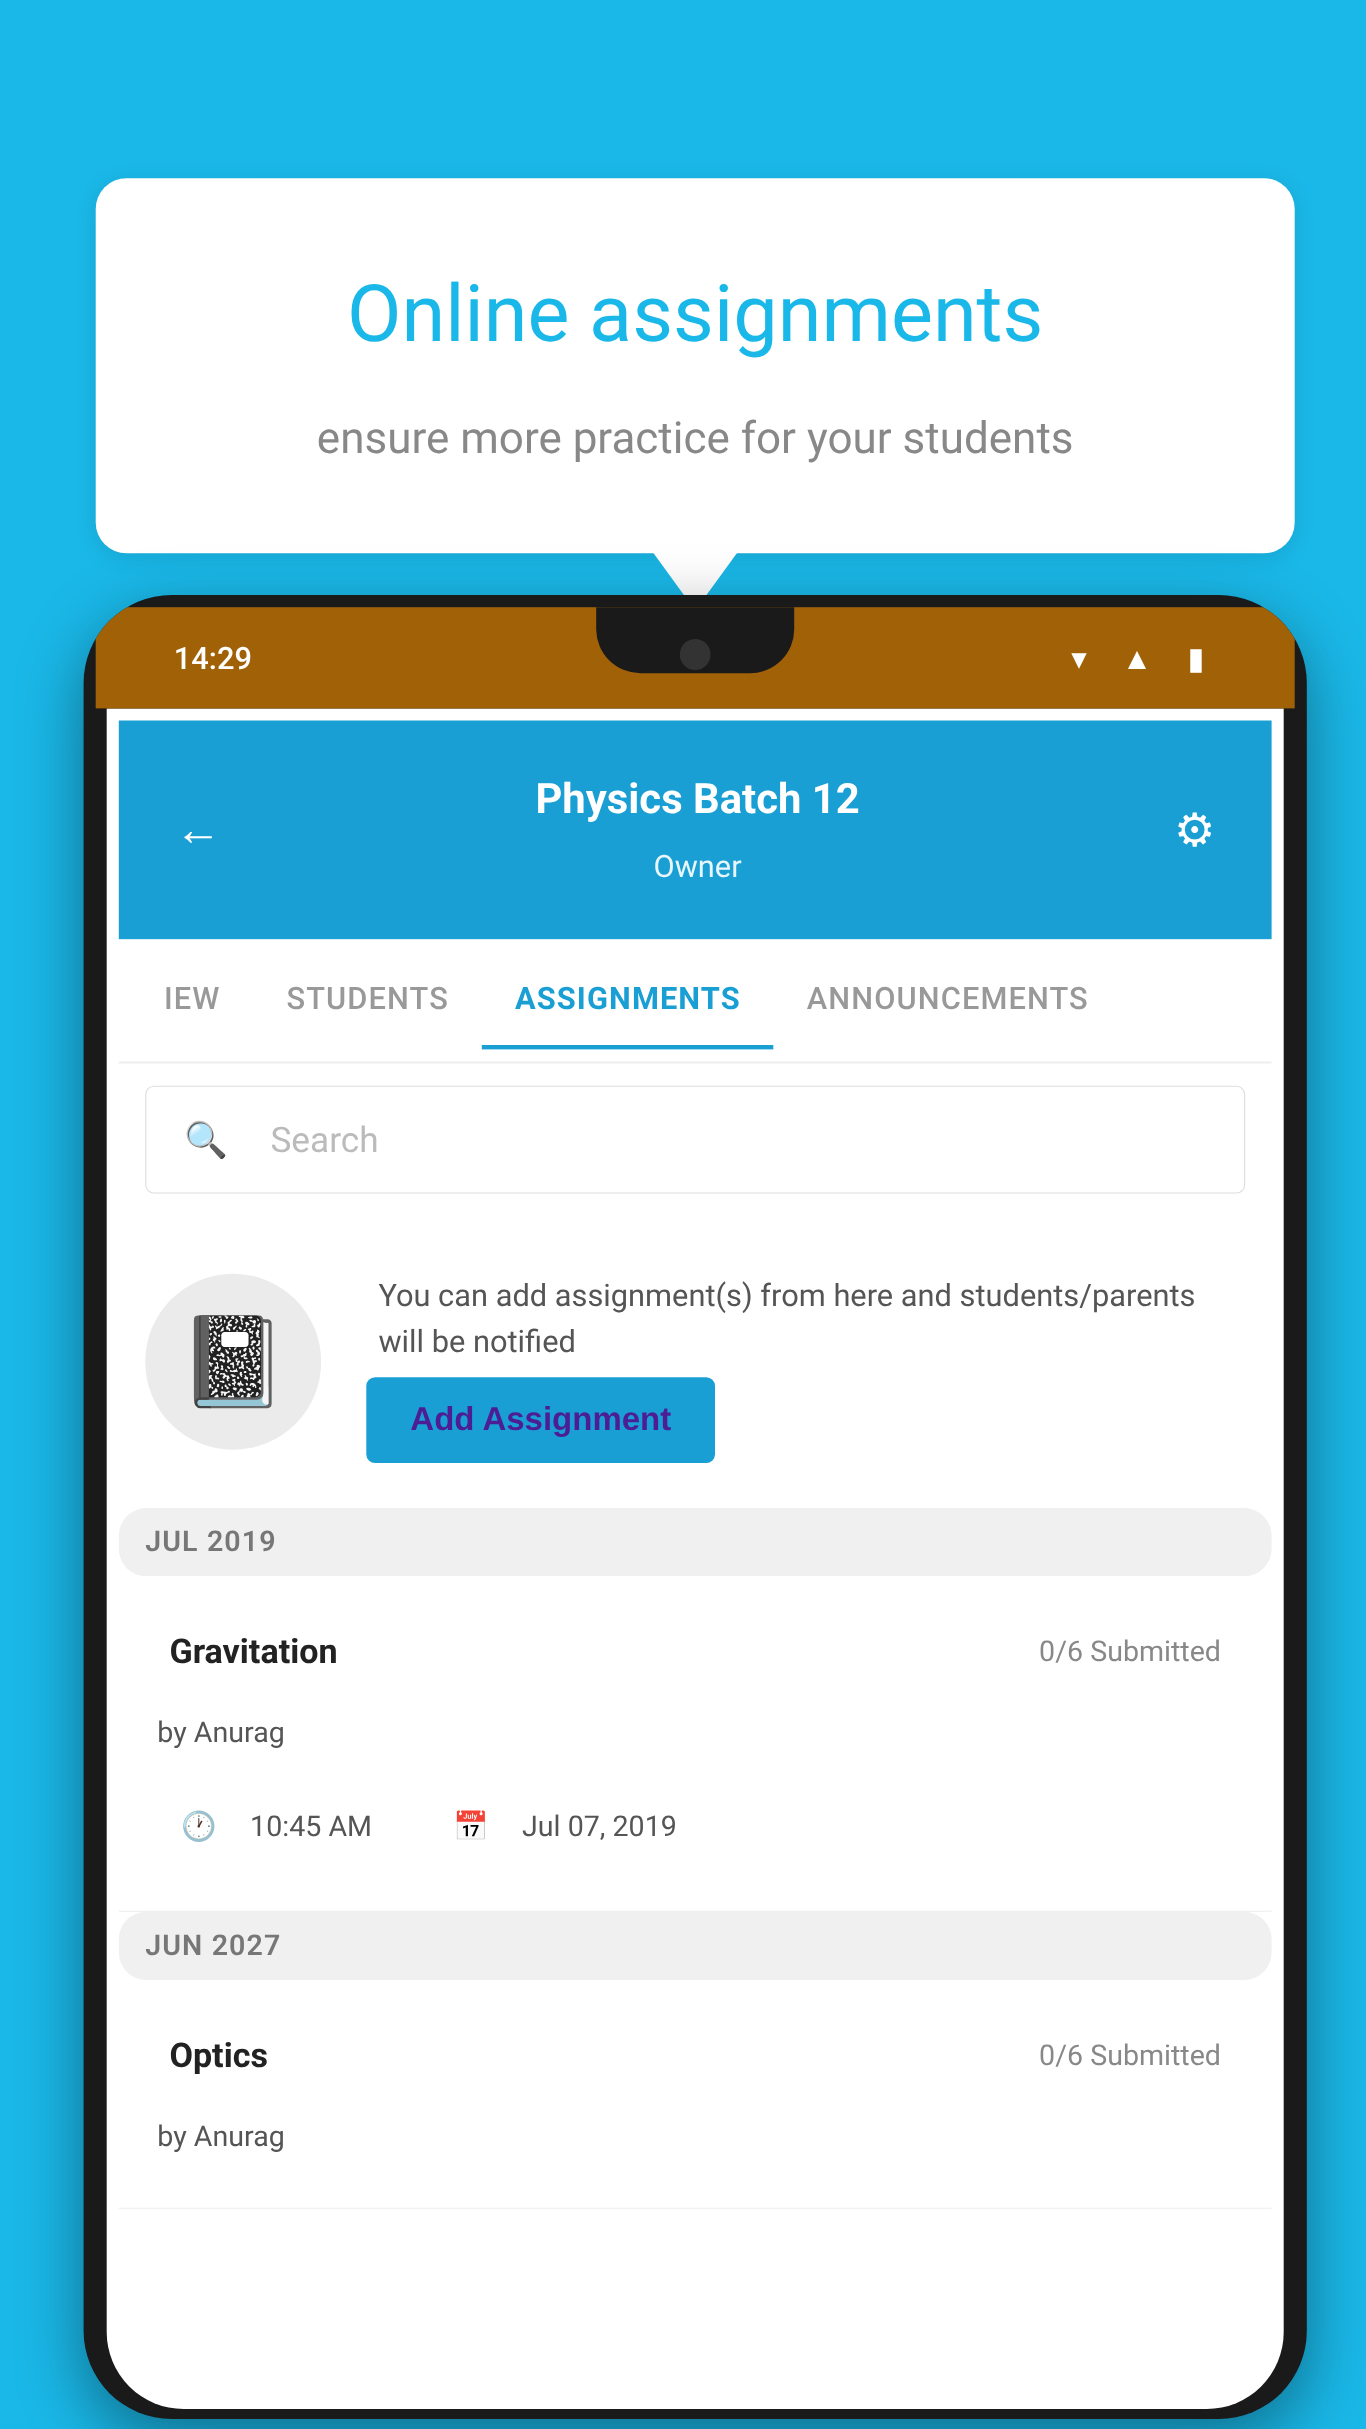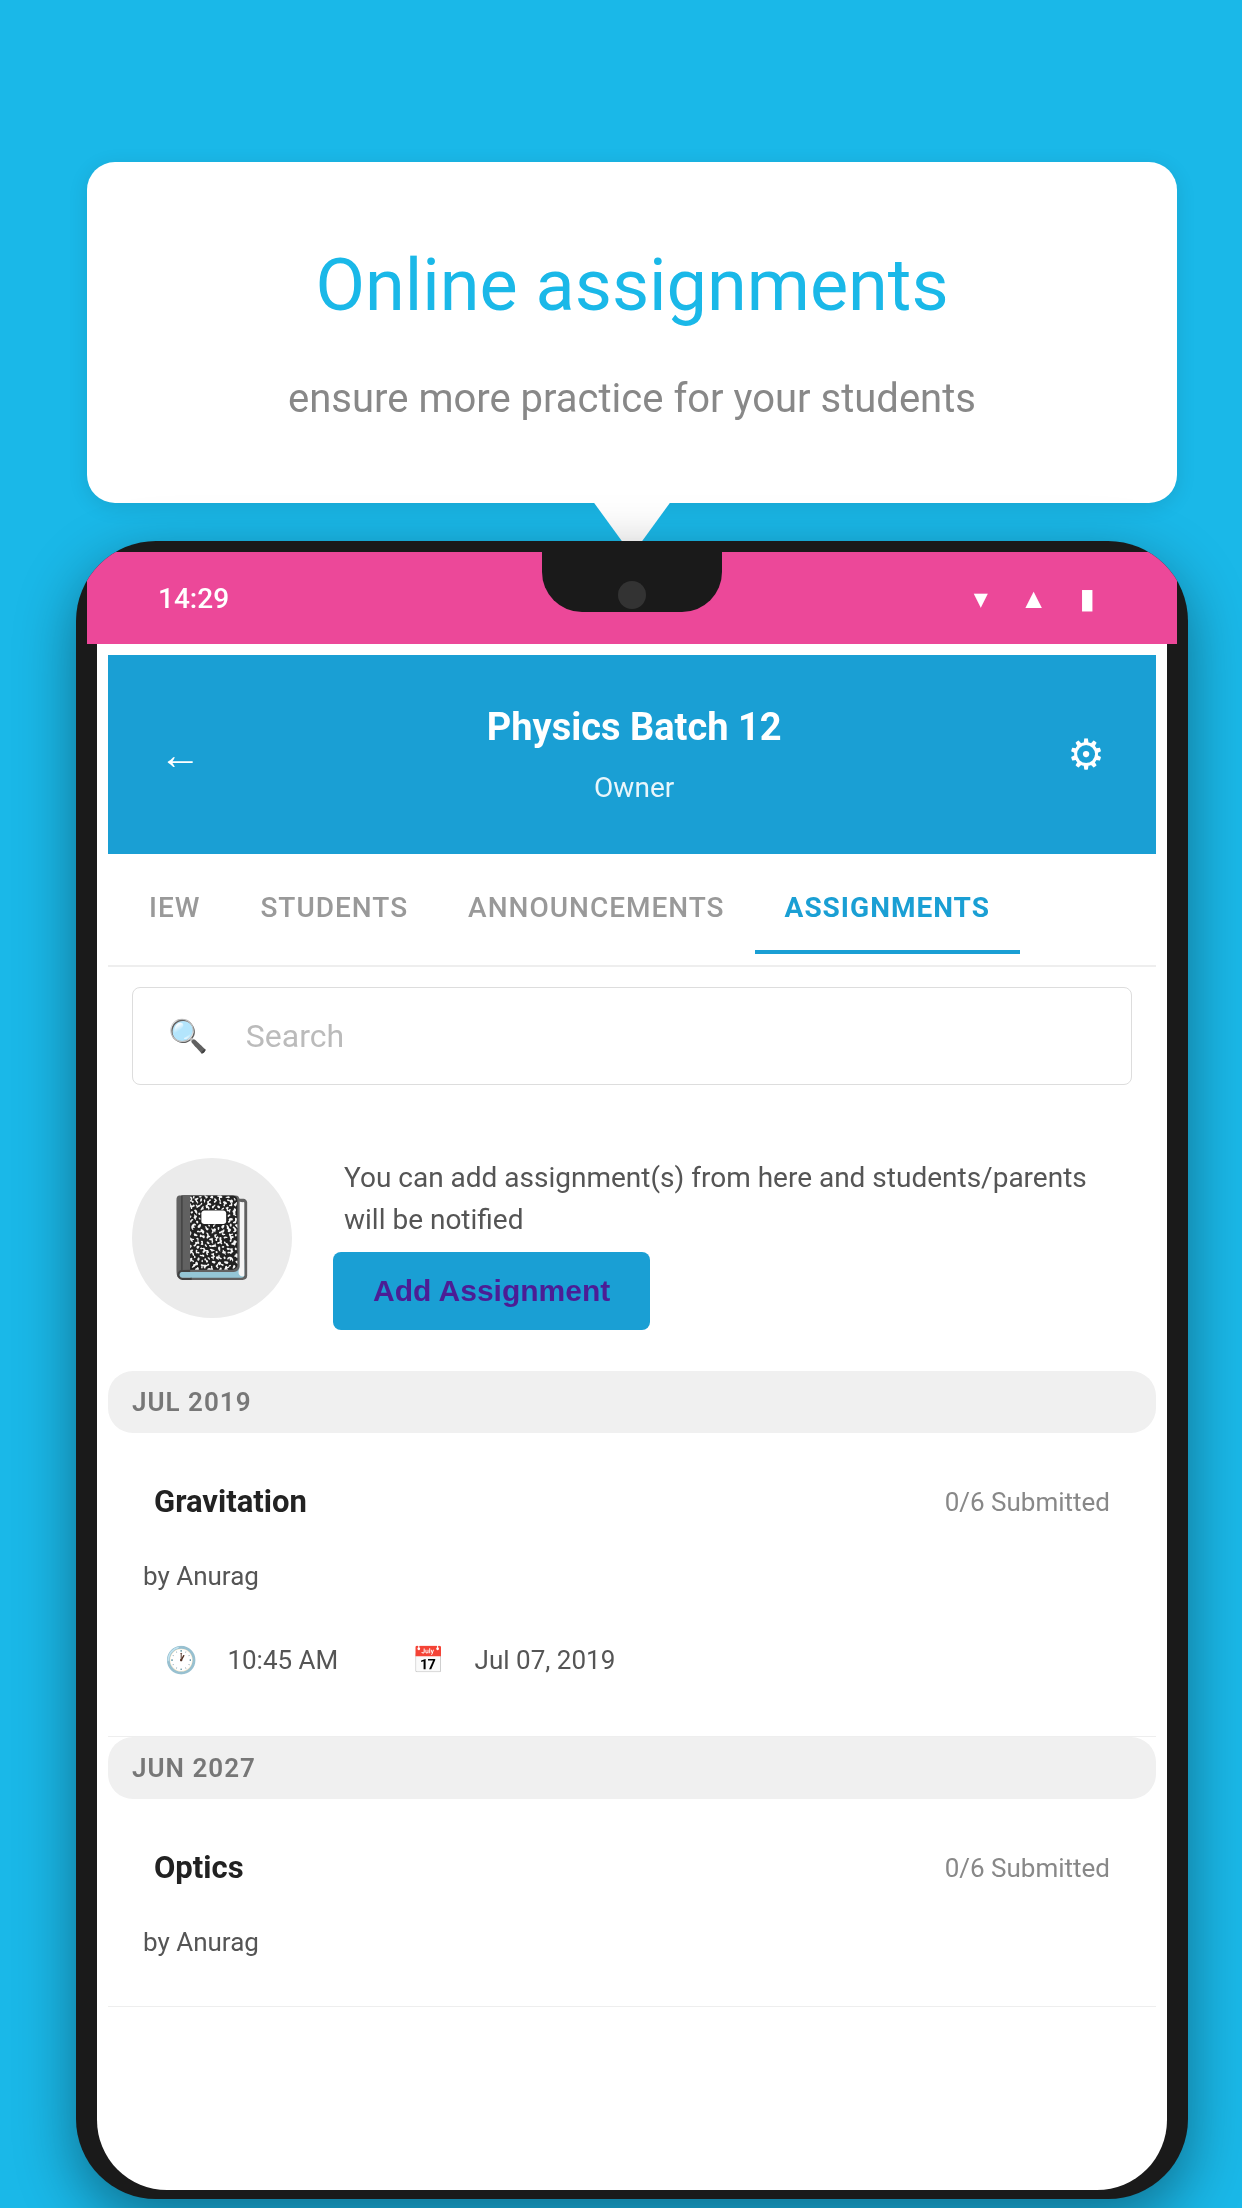--- a/index.html
+++ b/index.html
@@ -60,21 +60,21 @@
       right: 65px;
       bottom: 20px;
       background: #1a1a1a;
       border-radius: 80px;
       overflow: hidden;
       box-shadow: 0 20px 60px rgba(0,0,0,0.4);
     }
 
     
     .phone-top-bar {
-      background: #ec4899;
+      background: #a16207;
       height: 92px;
       display: flex;
       align-items: center;
       justify-content: space-between;
       padding: 0 60px;
       position: relative;
       z-index: 10;
     }
     .status-time {
       color: white;
@@ -319,22 +319,22 @@
       <div class="header-center">
         <div class="header-title">Physics Batch 12</div>
         <div class="header-subtitle">Owner</div>
       </div>
       <span class="header-gear">⚙</span>
     </div>
 
     <div class="tabs-container">
       <div class="tab-item">IEW</div>
       <div class="tab-item">STUDENTS</div>
+      <div class="tab-item active">ASSIGNMENTS</div>
       <div class="tab-item">ANNOUNCEMENTS</div>
-      <div class="tab-item active">ASSIGNMENTS</div>
     </div>
 
     <div class="search-container">
       <div class="search-bar">
         <span class="search-icon-el">🔍</span>
         <span class="search-input-text">Search</span>
       </div>
     </div>
 
     <div class="info-card">

